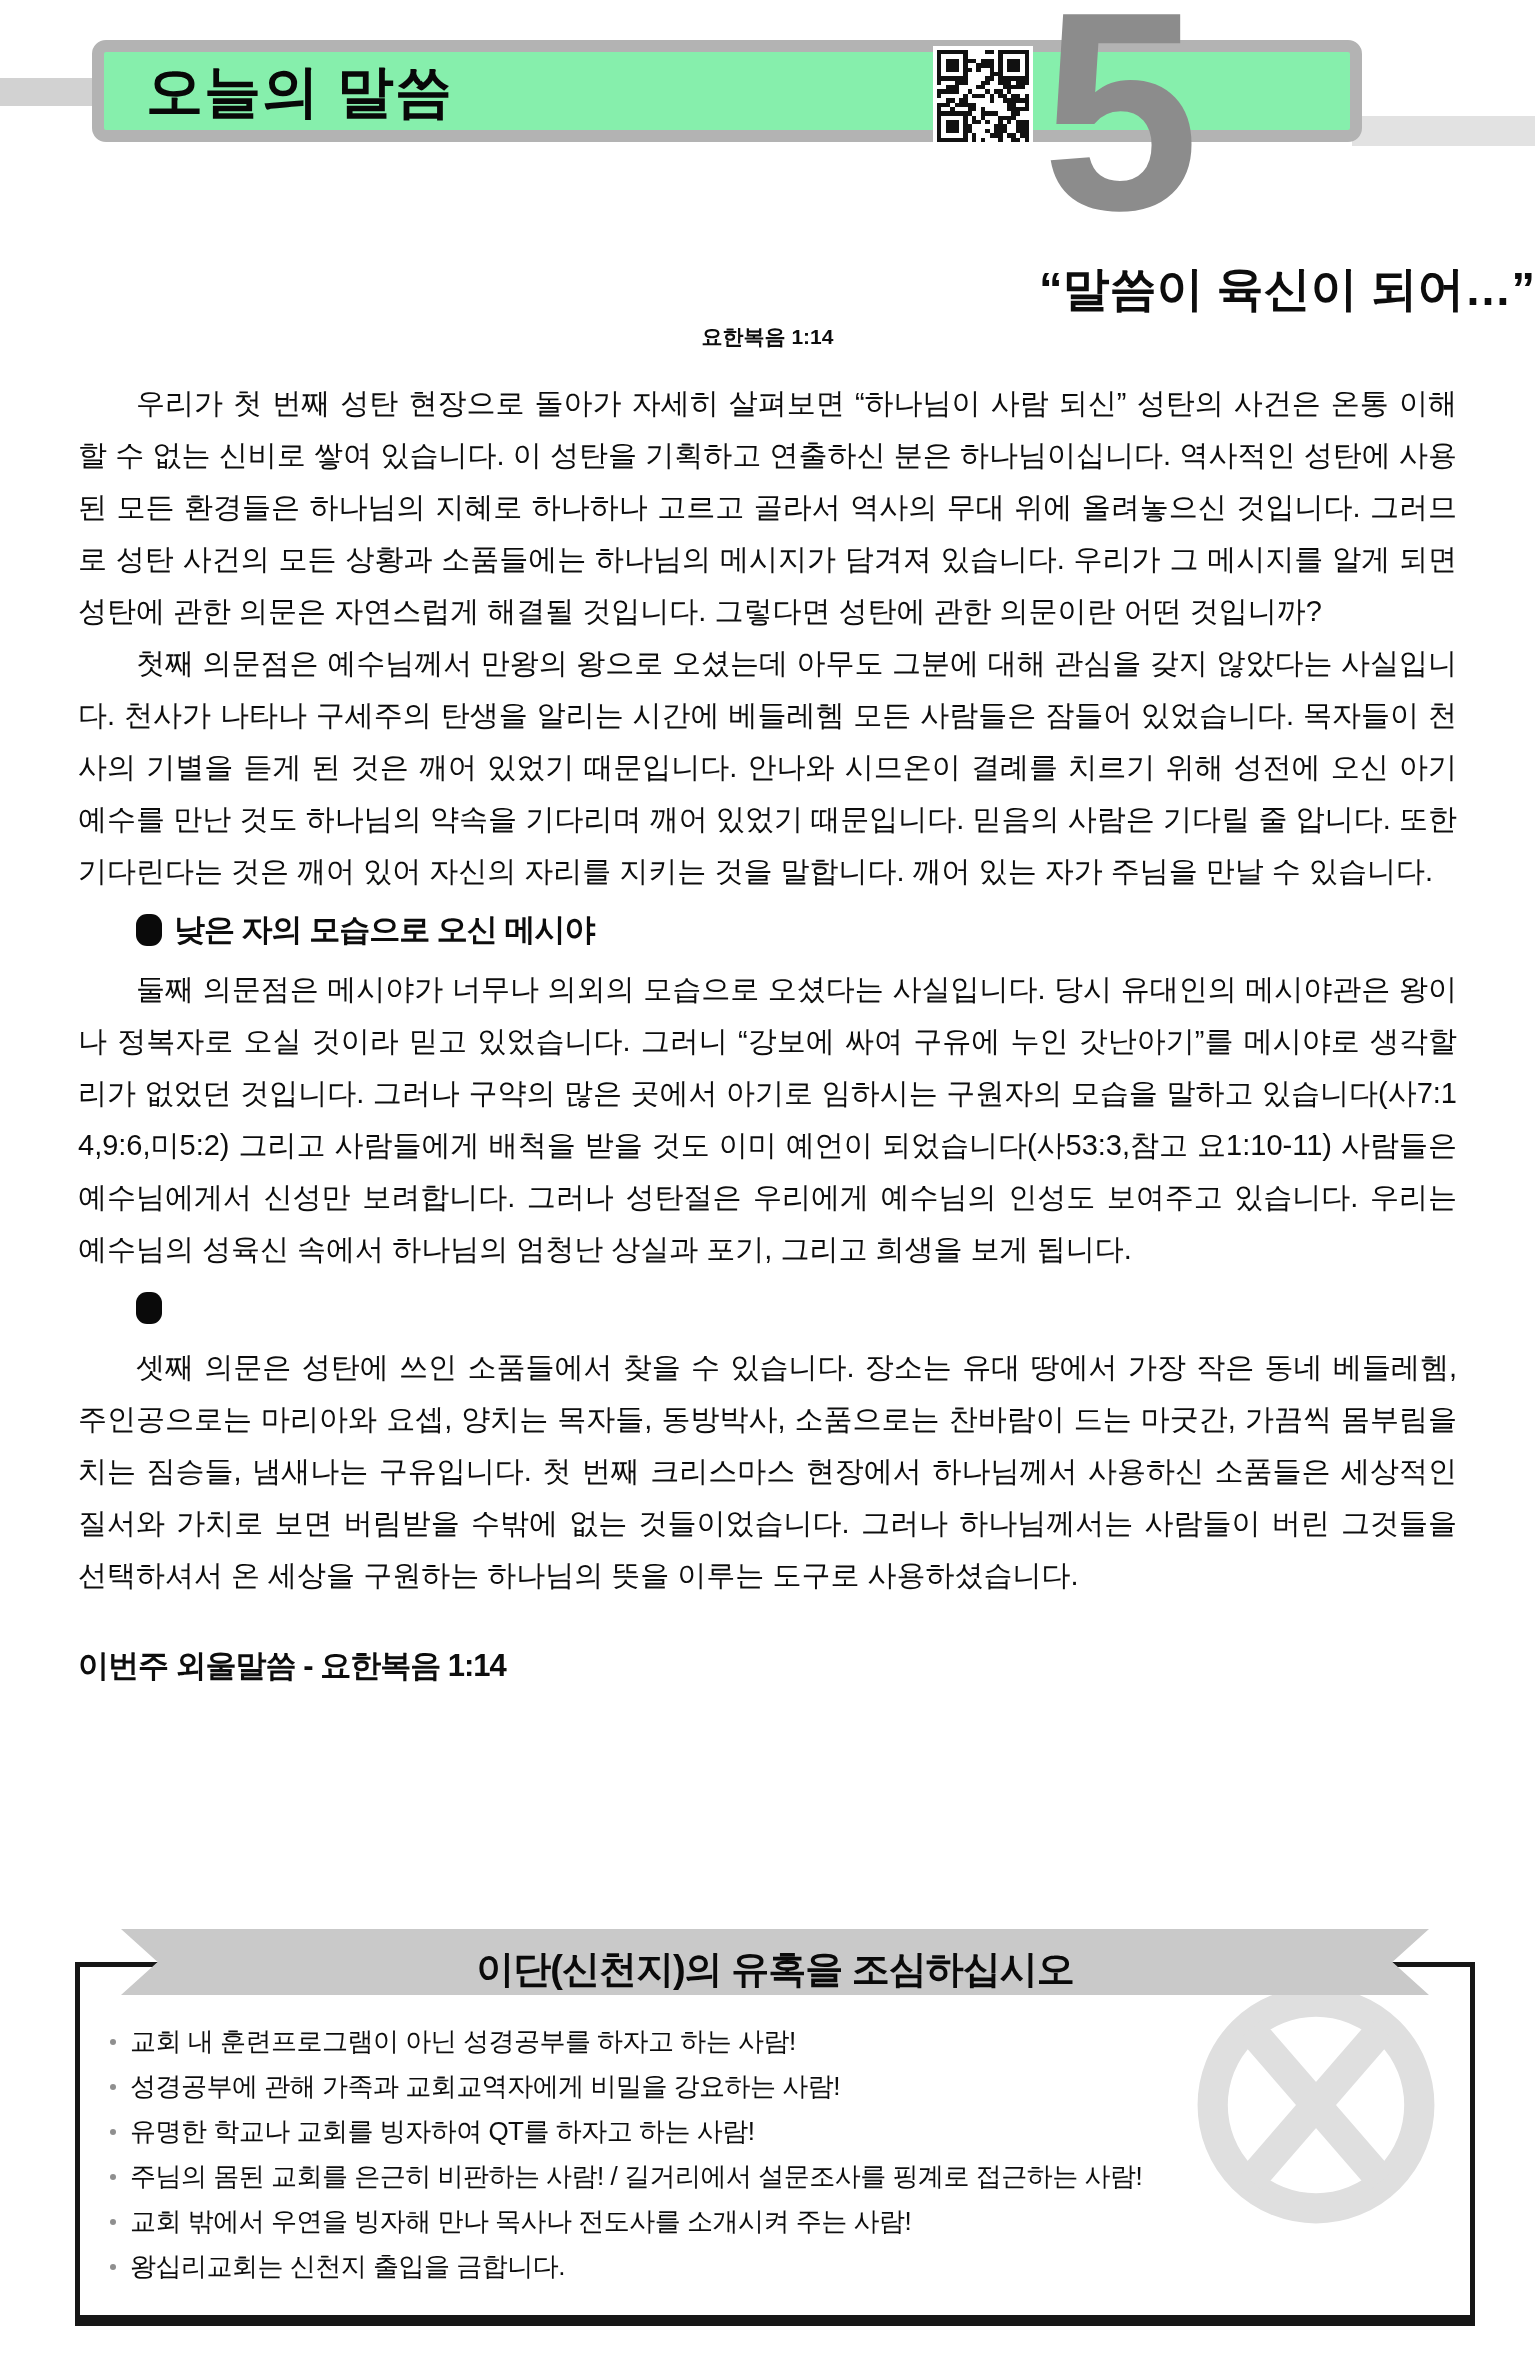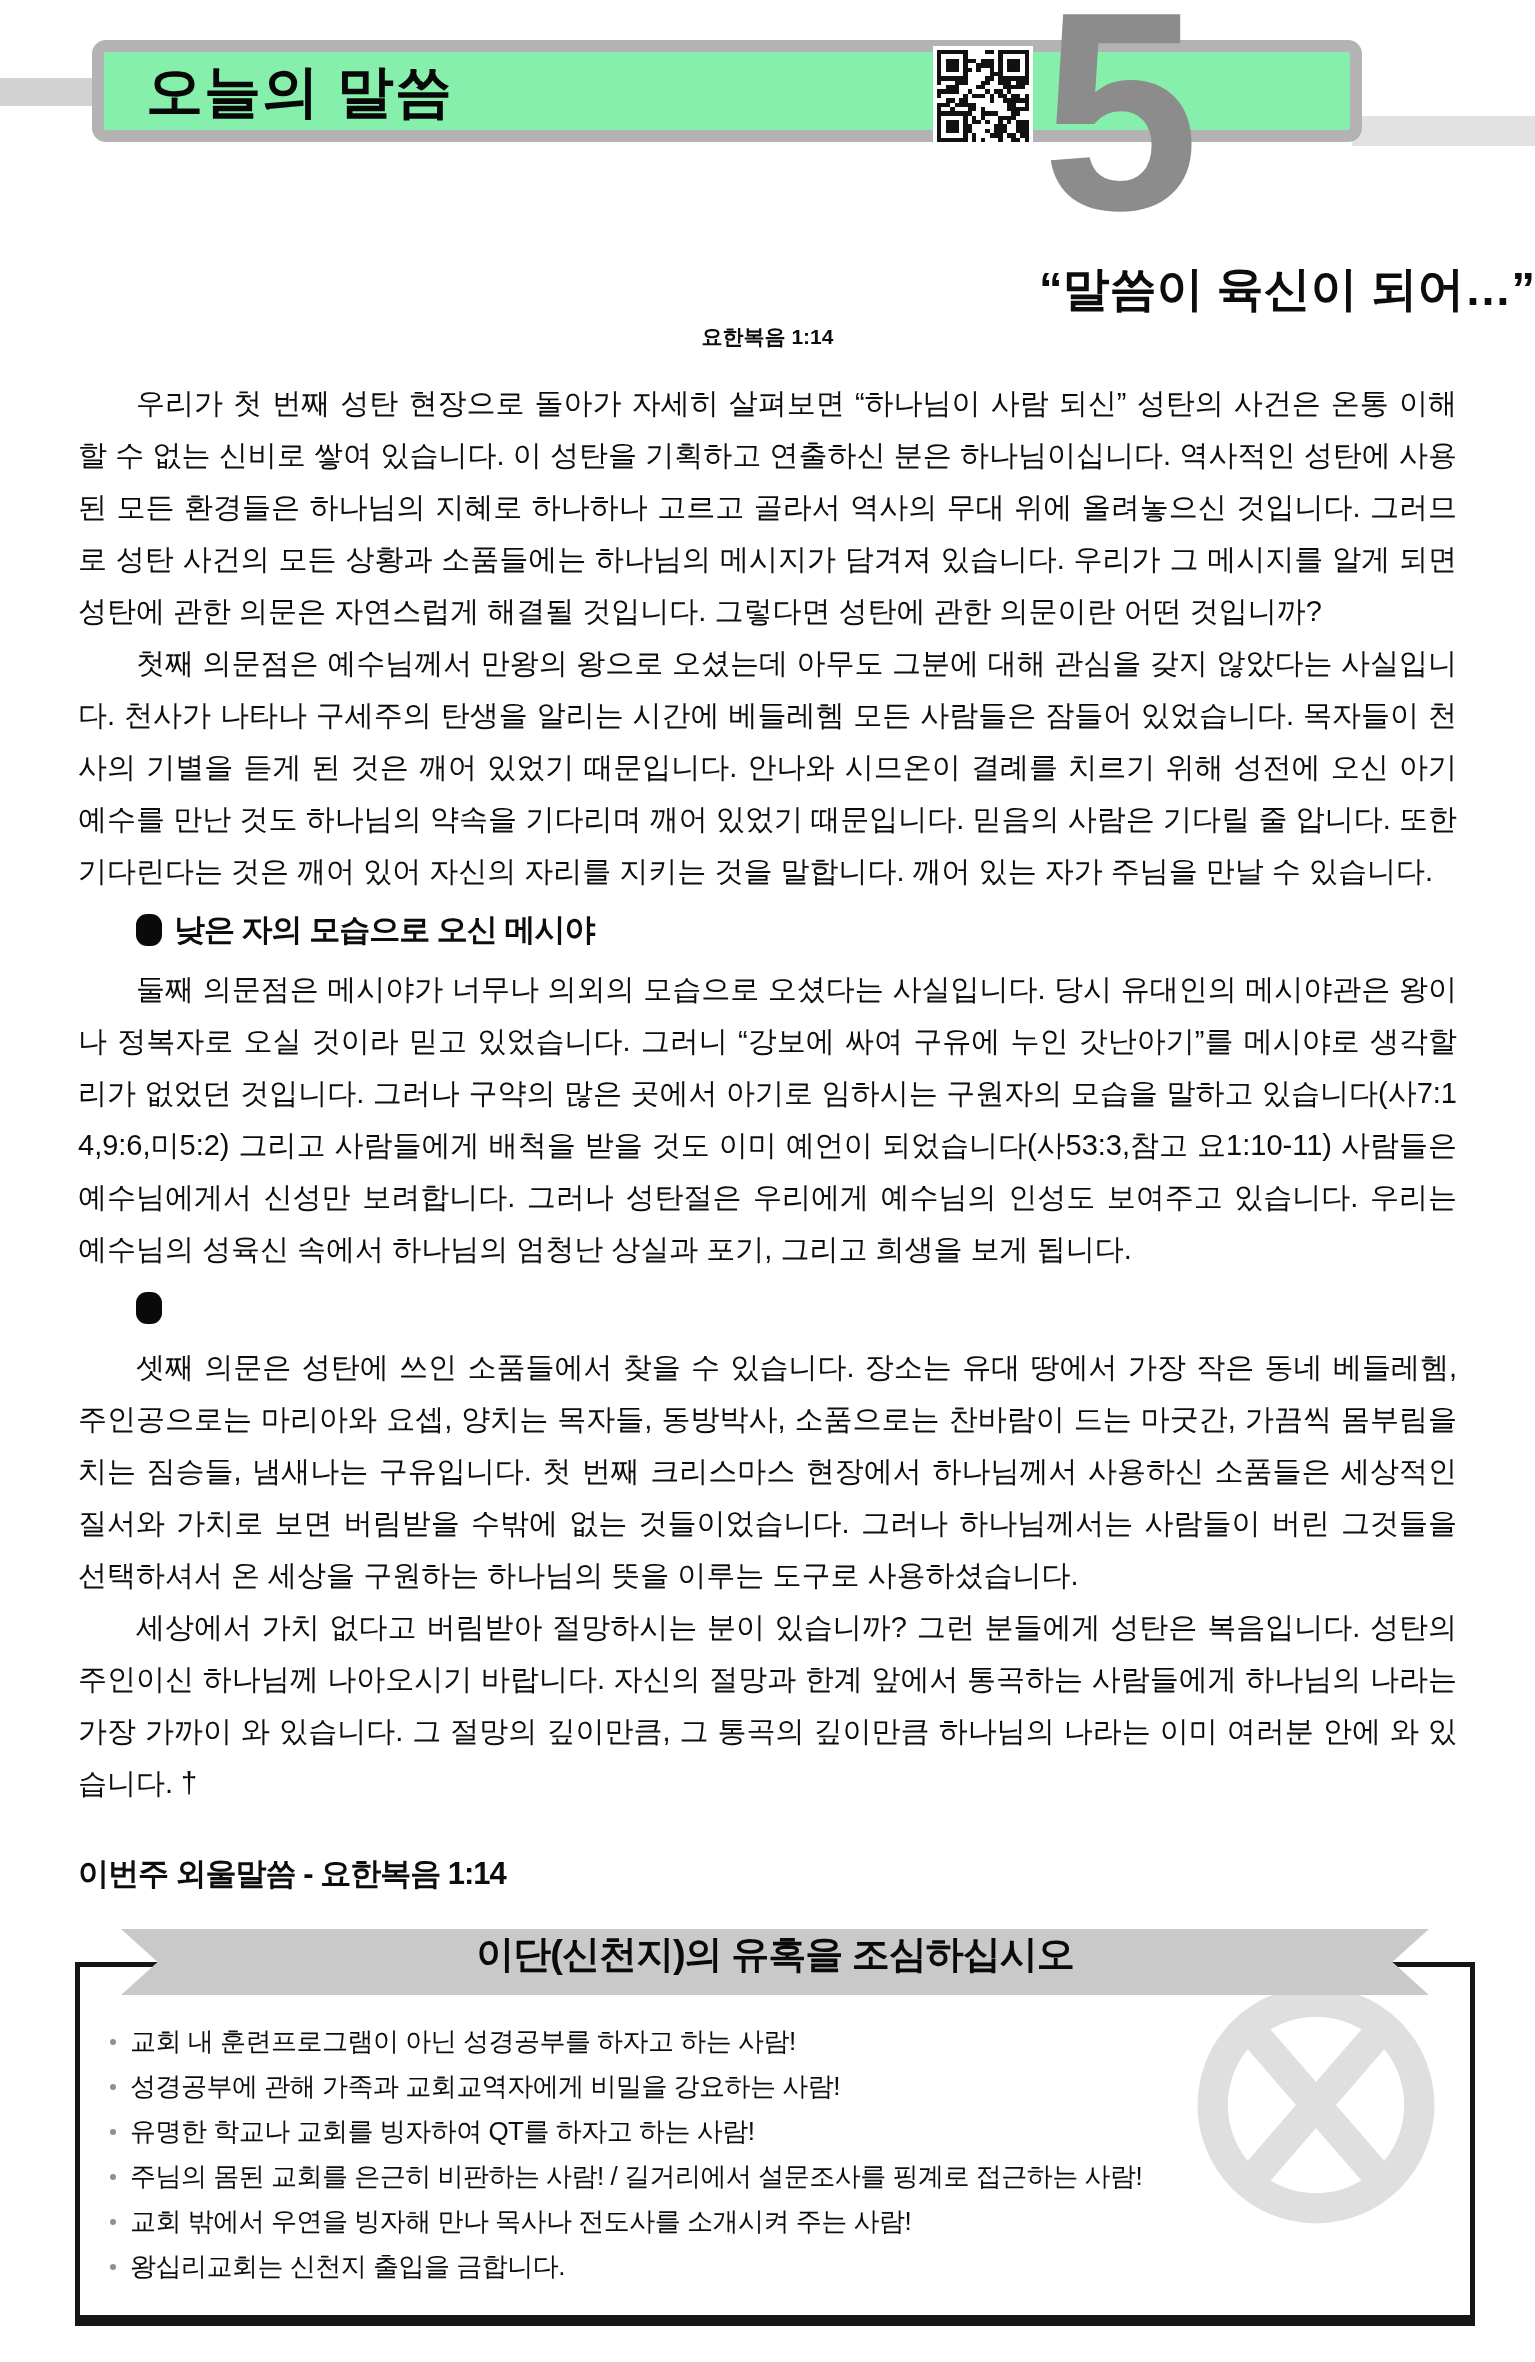--- a/index.html
+++ b/index.html
@@ -42,21 +42,21 @@
   
   .warning-wrap{position:absolute;left:75px;right:60px;top:1962px;}
   .warning-box{
     position:relative;border:5px solid #161616;border-bottom-width:11px;
     padding:52px 30px 26px 18px;background:#ffffff;
   }
   .warning-banner{
     position:absolute;top:-38px;left:50%;transform:translateX(-50%);
     width:1308px;height:66px;background:#c9c9c9;z-index:3;
     clip-path:polygon(0 0,100% 0,97.2% 50%,100% 100%,0 100%,2.8% 50%);
-    display:flex;align-items:flex-start;justify-content:center;
+    display:flex;align-items:flex-end;justify-content:center;
   }
   .warning-title{font-size:38px;font-weight:800;letter-spacing:-1px;color:#0a0a0a;}
   .warning-list{position:relative;z-index:2;}
   .witem{display:flex;align-items:baseline;font-size:26px;font-weight:500;line-height:45px;letter-spacing:-0.5px;}
   .dot{width:6px;height:6px;border-radius:50%;background:#8f8f8f;margin:0 14px 0 12px;flex:0 0 auto;align-self:center;}
   .watermark{position:absolute;right:28px;top:12px;z-index:1;}
 </style>
 </head>
 <body>
 
@@ -522,21 +522,20 @@
   <p>첫째 의문점은 예수님께서 만왕의 왕으로 오셨는데 아무도 그분에 대해 관심을 갖지 않았다는 사실입니다. 천사가 나타나 구세주의 탄생을 알리는 시간에 베들레헴 모든 사람들은 잠들어 있었습니다. 목자들이 천사의 기별을 듣게 된 것은 깨어 있었기 때문입니다. 안나와 시므온이 결례를 치르기 위해 성전에 오신 아기 예수를 만난 것도 하나님의 약속을 기다리며 깨어 있었기 때문입니다. 믿음의 사람은 기다릴 줄 압니다. 또한 기다린다는 것은 깨어 있어 자신의 자리를 지키는 것을 말합니다. 깨어 있는 자가 주님을 만날 수 있습니다.</p>
   <div class="heading">
     <span class="bullet"></span>
     <span class="htext">낮은 자의 모습으로 오신 메시야</span>
   </div>
   <p>둘째 의문점은 메시야가 너무나 의외의 모습으로 오셨다는 사실입니다. 당시 유대인의 메시야관은 왕이나 정복자로 오실 것이라 믿고 있었습니다. 그러니 “강보에 싸여 구유에 누인 갓난아기”를 메시야로 생각할 리가 없었던 것입니다. 그러나 구약의 많은 곳에서 아기로 임하시는 구원자의 모습을 말하고 있습니다(사7:14,9:6,미5:2) 그리고 사람들에게 배척을 받을 것도 이미 예언이 되었습니다(사53:3,참고 요1:10-11) 사람들은 예수님에게서 신성만 보려합니다. 그러나 성탄절은 우리에게 예수님의 인성도 보여주고 있습니다. 우리는 예수님의 성육신 속에서 하나님의 엄청난 상실과 포기, 그리고 희생을 보게 됩니다.</p>
   <div class="heading">
     <span class="bullet"></span>
   </div>
   <p>셋째 의문은 성탄에 쓰인 소품들에서 찾을 수 있습니다. 장소는 유대 땅에서 가장 작은 동네 베들레헴, 주인공으로는 마리아와 요셉, 양치는 목자들, 동방박사, 소품으로는 찬바람이 드는 마굿간, 가끔씩 몸부림을 치는 짐승들, 냄새나는 구유입니다. 첫 번째 크리스마스 현장에서 하나님께서 사용하신 소품들은 세상적인 질서와 가치로 보면 버림받을 수밖에 없는 것들이었습니다. 그러나 하나님께서는 사람들이 버린 그것들을 선택하셔서 온 세상을 구원하는 하나님의 뜻을 이루는 도구로 사용하셨습니다.</p>
-  <p>세상에서 가치 없다고 버림받아 절망하시는 분이 있습니까? 그런 분들에게 성탄은 복음입니다. 성탄의 주인이신 하나님께 나아오시기 바랍니다. 자신의 절망과 한계 앞에서 통곡하는 사람들에게 하나님의 나라는 가장 가까이 와 있습니다. 그 절망의 깊이만큼, 그 통곡의 깊이만큼 하나님의 나라는 이미 여러분 안에 와 있습니다. †</p>
 </div>
 
 <div class="memory-verse">이번주 외울말씀 - 요한복음 1:14</div>
 
 <div class="warning-wrap">
   <div class="warning-box">
     <div class="warning-banner">
       <span class="warning-title">이단(신천지)의 유혹을 조심하십시오</span>
     </div>
     <svg class="watermark" width="252" height="252" viewBox="0 0 100 100">

